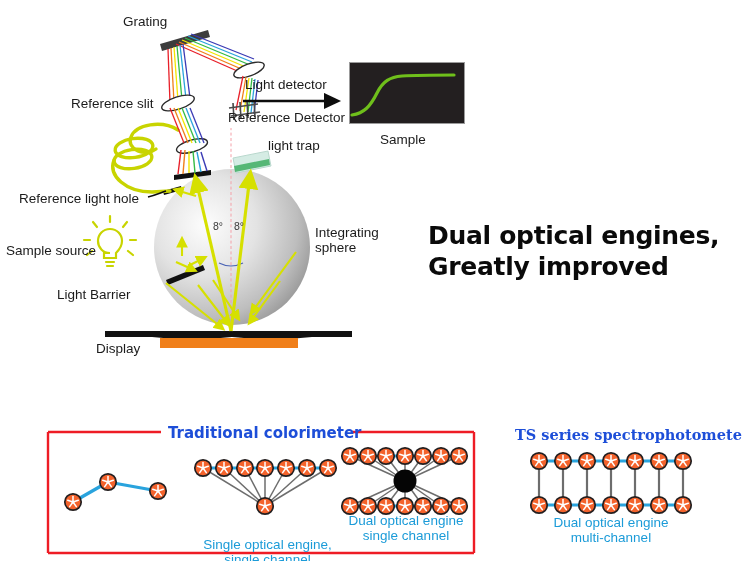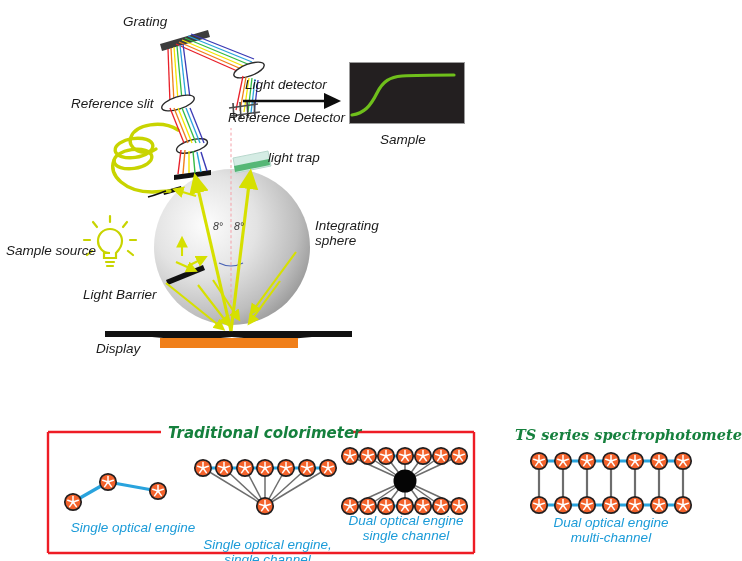--- a/index.html
+++ b/index.html
@@ -13,21 +13,20 @@
     position: relative;
     overflow: hidden;
     font-family: "Liberation Sans", sans-serif;
     color: #1a1a1a;
   }
   #stage {
     position: absolute;
     left: 0; top: 0;
     width: 656px;
     height: 561px;
-    font-style: italic;
   }
   svg.layer {
     position: absolute;
     left: 0; top: 0;
     width: 742px;
     height: 561px;
     overflow: visible;
   }
   .lbl {
     position: absolute;
@@ -50,21 +49,21 @@
     position: absolute;
     color: #1b9bd8;
     font-size: 13.5px;
     text-align: center;
     white-space: pre;
     line-height: 1.08;
     font-family: "Liberation Sans", sans-serif;
   }
   .title-red {
     position: absolute;
-    color: #15803d;
+    color: #1d4ed8;
     font-weight: bold;
     white-space: pre;
   }
   #trad-title {
     font-size: 15px;
     font-family: "DejaVu Sans", sans-serif;
   }
   #ts-title {
     font-size: 14.5px;
     font-family: "DejaVu Serif", serif;
@@ -253,30 +252,33 @@
     <svg viewBox="0 0 114 60" style="width:114px;height:60px;display:block;">
       <path d="M2,52 C14,50 20,44 27,30 C33,18 40,14 52,13 C68,12 86,12 104,12" fill="none" stroke="#6fbf1b" stroke-width="3.2" stroke-linecap="round"></path>
     </svg>
   </div>
 
   <div class="lbl lbl-dark" style="left:123px; top:14px;">Grating</div>
   <div class="lbl lbl-dark" style="left:71px; top:96px;">Reference slit</div>
   <div class="lbl lbl-dark" style="left:245px; top:77px;">Light detector</div>
   <div class="lbl lbl-dark" style="left:228px; top:110px;">Reference Detector</div>
   <div class="lbl lbl-dark" style="left:380px; top:132px;">Sample</div>
-  <div class="lbl lbl-dark" style="left:268px; top:150px;">light trap</div>
+  <div class="lbl lbl-dark" style="left:268px; top:138px;">light trap</div>
+  <div class="lbl lbl-dark" style="left:19px; top:191px;">Reference light hole</div>
   <div class="lbl lbl-dark" style="left:6px; top:243px;">Sample source</div>
-  <div class="lbl lbl-dark" style="left:57px; top:287px;margin-left:26px;">Light Barrier</div>
-  <div class="lbl lbl-dark" style="left:315px; top:218px;">Integrating
+  <div class="lbl lbl-dark" style="left:57px; top:287px;">Light Barrier</div>
+  <div class="lbl lbl-dark" style="left:315px; top:225px;">Integrating
 sphere</div>
   <div class="lbl lbl-dark" style="left:96px; top:341px;">Display</div>
 
   <div class="deg" style="left:213px; top:220px;">8°</div>
   <div class="deg" style="left:234px; top:220px;">8°</div>
 
+  <div class="headline" style="left:428px; top:221px;">Dual optical engines,
+Greatly improved</div>
 
   <svg class="layer" id="compare" viewBox="0 0 742 561">
     <defs>
       <g id="nodeGlyph">
         <circle r="8.2" fill="#f4632c" stroke="#231f20" stroke-width="1.7"></circle>
         <g stroke="#ffffff" stroke-width="1.5" stroke-linecap="round">
           <path d="M0,0 L0,-5.6"></path>
           <path d="M0,0 L5.3,-1.8"></path>
           <path d="M0,0 L3.3,4.6"></path>
           <path d="M0,0 L-3.3,4.6"></path>
@@ -391,21 +393,20 @@
       <use href="#nodeGlyph" x="611" y="505"></use>
       <use href="#nodeGlyph" x="635" y="505"></use>
       <use href="#nodeGlyph" x="659" y="505"></use>
       <use href="#nodeGlyph" x="683" y="505"></use>
     </g>
   </svg>
 
   <div class="title-red" id="trad-title" style="left:168px; top:424px;">Traditional colorimeter</div>
   <div class="title-red" id="ts-title" style="left:515px; top:426px;">TS series spectrophotometer</div>
 
-  <div class="cap-blue" style="left:48px; top:521px; width:170px;">Single optical engine</div>
   <div class="cap-blue" style="left:195px; top:514px; width:145px;margin-top:24px;">Single optical engine,
 single channel</div>
   <div class="cap-blue" style="left:338px; top:514px; width:136px;">Dual optical engine
 single channel</div>
   <div class="cap-blue" style="left:528px; top:516px; width:166px;">Dual optical engine
 multi-channel</div>
 
 </div>
 
 </body></html>

